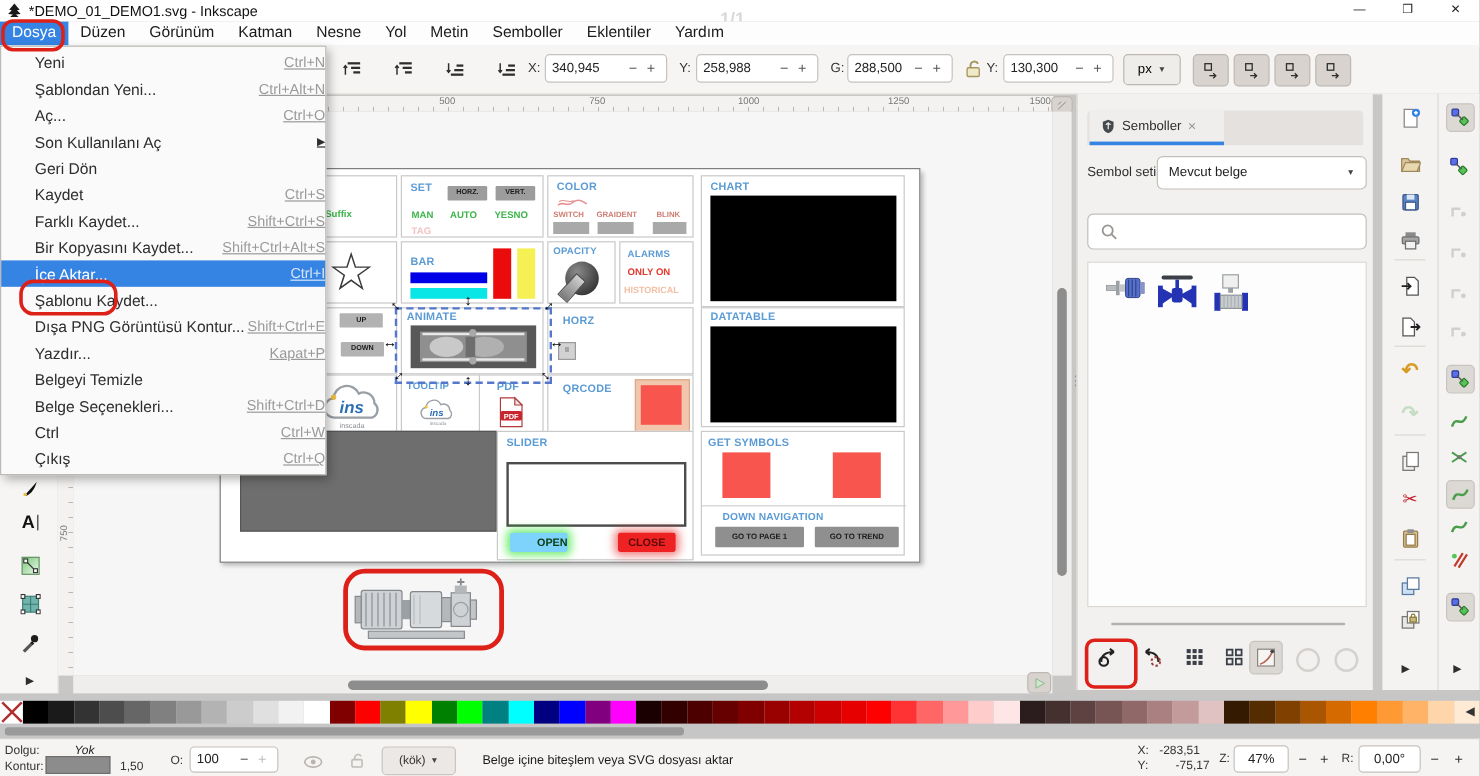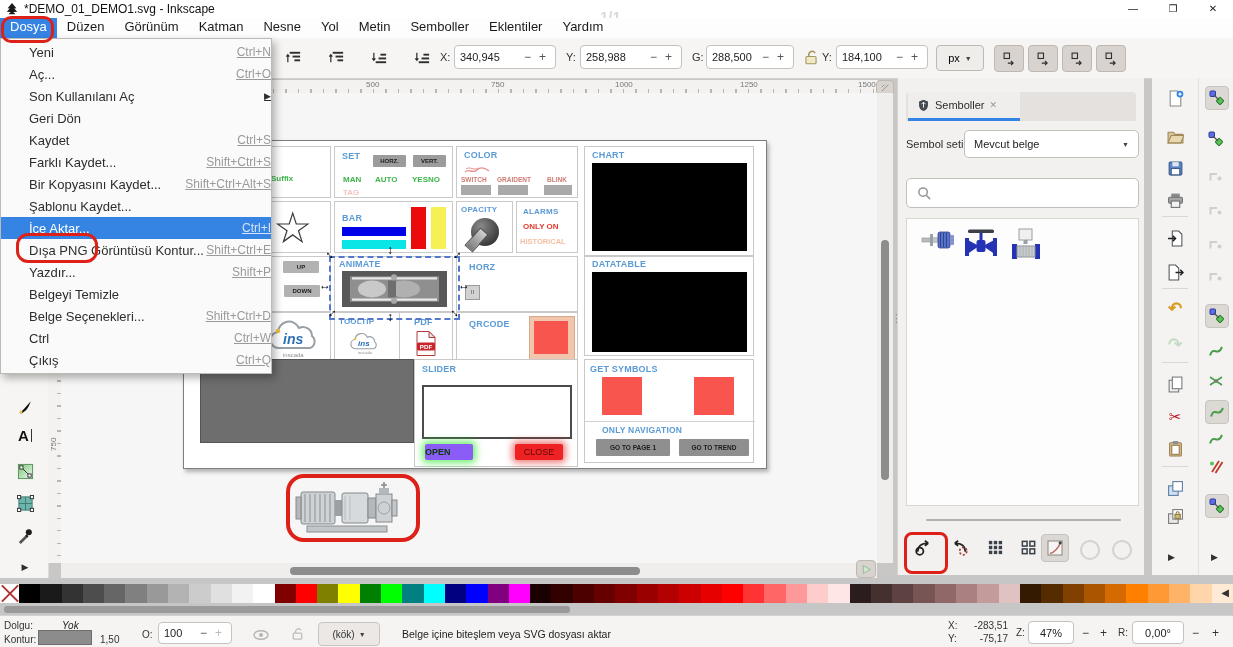--- a/index.html
+++ b/index.html
@@ -90,22 +90,22 @@
   #layerbtn{position:absolute;left:318px;top:6px;width:60px;height:22px;background:#ebe8e5;border:1px solid #c9c5c1;border-radius:4px;display:flex;align-items:center;justify-content:center;gap:4px;font-size:10px;}
   .caret{font-size:7px;color:#444;}
   
   .redoval{position:absolute;border:3px solid #dd2018;border-radius:10px;z-index:60;}
   
   #sel-rect{position:absolute;left:145px;top:115px;width:127px;height:60px;border:2px dashed #5577cc;z-index:4;}
   .blackrect{position:absolute;background:#000;}
   .redsq{position:absolute;background:#f8554e;}
   #knob{position:absolute;width:28px;height:28px;border-radius:50%;background:radial-gradient(circle at 35% 30%,#8a8a8a,#1d1d1d);}
   #knob-lever{position:absolute;width:9px;height:22px;background:linear-gradient(#d0d0d0,#7a7a7a);border:1px solid #555;transform:rotate(42deg);}
-  #openbtn{position:absolute;background:#8b5cf6;color:#0a3a0a;font-weight:bold;font-size:9px;text-align:left;line-height:16px;box-shadow:0 0 7px 3px rgba(40,230,40,.65);border-radius:2px;}
-  #closebtn{position:absolute;background:#ee2222;color:#5a0808;font-weight:normal;font-size:9px;text-align:center;line-height:16px;box-shadow:0 0 7px 3px rgba(230,40,40,.6);border-radius:2px;}
+  #openbtn{position:absolute;background:#7dd3fc;color:#0a3a0a;font-weight:bold;font-size:9px;text-align:right;line-height:16px;box-shadow:0 0 7px 3px rgba(40,230,40,.65);border-radius:2px;}
+  #closebtn{position:absolute;background:#ee2222;color:#5a0808;font-weight:bold;font-size:9px;text-align:center;line-height:16px;box-shadow:0 0 7px 3px rgba(230,40,40,.6);border-radius:2px;}
   .star{position:absolute;font-size:44px;color:#3a3a3a;font-weight:normal;line-height:1;}
   #ddots{left:891px;top:316px;font-size:11px;color:#8a8a8a;letter-spacing:0;line-height:4px;width:6px;}
 </style>
 </head>
 <body>
 
 <div class="abs" id="titlebar">
   <span id="logo"><svg viewBox="0 0 16 16" width="14" height="14">
         <path d="M8 1 L13 7 L10.5 7.5 L14 11 L9.5 11.5 L12 14 L4 14 L6.5 11.5 L2 11 L5.5 7.5 L3 7 Z" fill="#1a1a1a"></path>
       </svg></span>
@@ -185,21 +185,21 @@
     <span class="spin-btn">+</span>
   </div>
   <span class="abs icon16" style="left:802px;top:10px">
       <svg viewBox="0 0 16 16">
         <rect x="3.5" y="7.5" width="9" height="6.5" rx="1" fill="#efe9c8" stroke="#a5975e"></rect>
         <path d="M6 7.5 V5.5 a3 3 0 0 1 5.6 -1" fill="none" stroke="#a5975e" stroke-width="1.4"></path>
       </svg>
     </span>
   <span class="tb-label abs" style="left:822px;top:13px">Y:</span>
   <div class="spin abs" style="left:836px;top:7px;width:92px">
-    <span class="spin-val">184,100</span>
+    <span class="spin-val">130,300</span>
     <span class="spin-btn">−</span>
     <span class="spin-btn">+</span>
   </div>
   <div class="tbtn abs" style="left:936px;top:7px;width:46px;height:24px;gap:5px;background:#efedea">
     <span style="font-size:11px">px</span>
     <span class="caret">▼</span>
   </div>
   <div id="affect-icons">
       <div class="abs tbtn" style="left: 994px; top: 7px; width: 28px; height: 25px;">
         <svg viewBox="0 0 18 18" width="15" height="15">
@@ -407,21 +407,21 @@
       <span class="plabel" style="left:7px;top:4px">SLIDER</span>
       <span class="abs" style="left:7px;top:25px;width:146px;height:50px;background:#fff;border:2px solid #4c4c4c"></span>
       <span id="openbtn" style="left:10px;top:84px;width:48px;height:16px">OPEN</span>
       <span id="closebtn" style="left:100px;top:84px;width:48px;height:16px">CLOSE</span>
     </div>
     <div class="panel" style="left:400px;top:218px;width:170px;height:104px">
       <span class="plabel" style="left:5px;top:4px">GET SYMBOLS</span>
       <span class="redsq" style="left:17px;top:17px;width:40px;height:38px"></span>
       <span class="redsq" style="left:109px;top:17px;width:40px;height:38px"></span>
       <span class="abs" style="left:0;top:61px;width:170px;height:1px;background:#d0d0d0"></span>
-      <span class="plabel" style="left:17px;top:65px;font-size:8.5px">ONLY NAVIGATION</span>
+      <span class="plabel" style="left:17px;top:65px;font-size:8.5px">DOWN NAVIGATION</span>
       <span class="gbtn" style="left:11px;top:79px;width:74px;height:17px;background:#8f8f8f;line-height:17px;font-size:6.5px">GO TO PAGE 1</span>
       <span class="gbtn" style="left:94px;top:79px;width:70px;height:17px;background:#8f8f8f;line-height:17px;font-size:6.5px">GO TO TREND</span>
     </div>
 
     <div id="sel-rect"></div>
     <span class="handle" style="left:135px;top:138px">↔</span>
     <span class="handle" style="left:274px;top:138px">↔</span>
     <span class="handle" style="left:203px;top:103px">↕</span>
     <span class="handle" style="left:203px;top:170px">↕</span>
     <span class="handle" style="left:141px;top:107px;transform:rotate(45deg)">↔</span>
@@ -816,21 +816,21 @@
         <rect x="3.5" y="7.5" width="9" height="6.5" rx="1" fill="none" stroke="#c0bcb8" stroke-width="1.4"></rect>
         <path d="M6 7.5 V5.5 a3 3 0 0 1 5.6 -1" fill="none" stroke="#c0bcb8" stroke-width="1.4"></path>
       </svg>
     </span>
   <div id="layerbtn">
     <span>(kök)</span>
     <span class="caret">▼</span>
   </div>
   <span class="sb" style="left:402px;top:12px;font-size:10.5px;color:#1c1c1c">Belge içine biteşlem veya SVG dosyası aktar</span>
   <span class="sb" style="left:948px;top:4px">X:</span>
-  <span class="sb" style="left:966px;top:4px;width:42px;text-align:right">-283,51</span>
+  <span class="sb" style="left:966px;top:4px;width:42px;text-align:left">-283,51</span>
   <span class="sb" style="left:948px;top:17px">Y:</span>
   <span class="sb" style="left:966px;top:17px;width:42px;text-align:right">-75,17</span>
   <span class="sb" style="left:1016px;top:11px">Z:</span>
   <div class="spin abs" style="left:1028px;top:5px;width:46px;height:23px;justify-content:center">
     <span>47%</span>
   </div>
   <span class="sb" style="left:1082px;top:10px;font-size:12px">−</span>
   <span class="sb" style="left:1100px;top:10px;font-size:12px">+</span>
   <span class="sb" style="left:1118px;top:11px">R:</span>
   <div class="spin abs" style="left:1132px;top:5px;width:52px;height:23px;justify-content:center">
@@ -839,20 +839,24 @@
   <span class="sb" style="left:1192px;top:10px;font-size:12px">−</span>
   <span class="sb" style="left:1212px;top:10px;font-size:12px">+</span>
 </div>
 
 <div class="abs" id="filemenu">
     <div class="mi">
       <span class="lbl">Yeni</span>
       <span class="sc">Ctrl+N</span>
     </div>
     <div class="mi">
+      <span class="lbl">Şablondan Yeni...</span>
+      <span class="sc">Ctrl+Alt+N</span>
+    </div>
+    <div class="mi">
       <span class="lbl">Aç...</span>
       <span class="sc">Ctrl+O</span>
     </div>
     <div class="mi">
       <span class="lbl">Son Kullanılanı Aç</span>
       <span class="sc" style="color: rgb(45, 45, 45); font-size: 9px;">▶</span>
     </div>
     <div class="mi">
       <span class="lbl">Geri Dön</span>
       <span class="sc"></span>
@@ -861,36 +865,36 @@
       <span class="lbl">Kaydet</span>
       <span class="sc">Ctrl+S</span>
     </div>
     <div class="mi">
       <span class="lbl">Farklı Kaydet...</span>
       <span class="sc">Shift+Ctrl+S</span>
     </div>
     <div class="mi">
       <span class="lbl">Bir Kopyasını Kaydet...</span>
       <span class="sc">Shift+Ctrl+Alt+S</span>
-    </div>
-    <div class="mi">
-      <span class="lbl">Şablonu Kaydet...</span>
-      <span class="sc"></span>
     </div>
     <div class="mi hl">
       <span class="lbl">İçe Aktar...</span>
       <span class="sc">Ctrl+I</span>
     </div>
     <div class="mi">
+      <span class="lbl">Şablonu Kaydet...</span>
+      <span class="sc"></span>
+    </div>
+    <div class="mi">
       <span class="lbl">Dışa PNG Görüntüsü Kontur...</span>
       <span class="sc">Shift+Ctrl+E</span>
     </div>
     <div class="mi">
       <span class="lbl">Yazdır...</span>
-      <span class="sc">Shift+P</span>
+      <span class="sc">Kapat+P</span>
     </div>
     <div class="mi">
       <span class="lbl">Belgeyi Temizle</span>
       <span class="sc"></span>
     </div>
     <div class="mi">
       <span class="lbl">Belge Seçenekleri...</span>
       <span class="sc">Shift+Ctrl+D</span>
     </div>
     <div class="mi">

